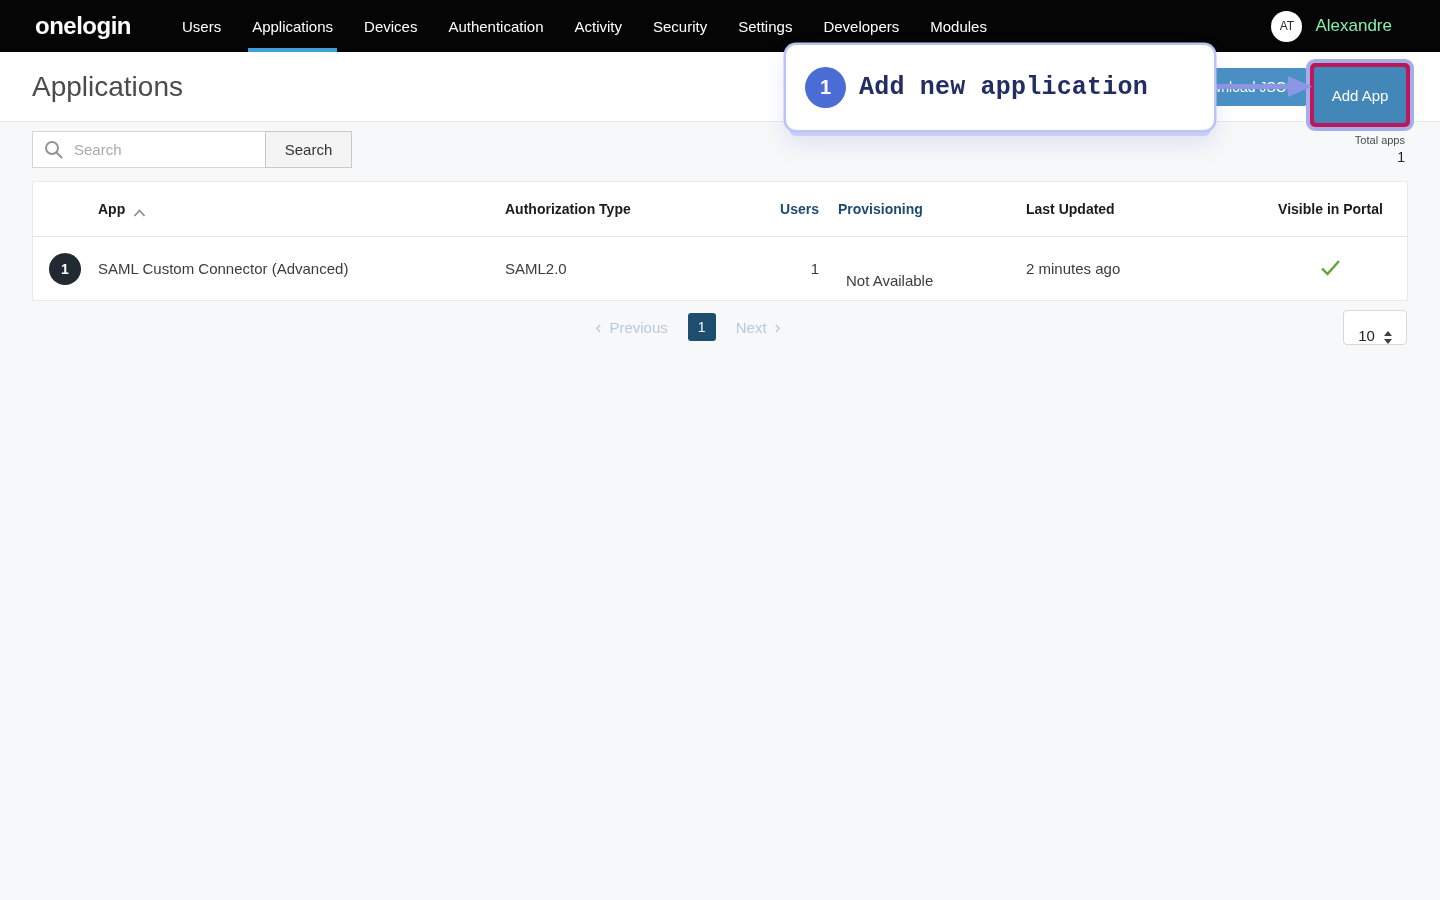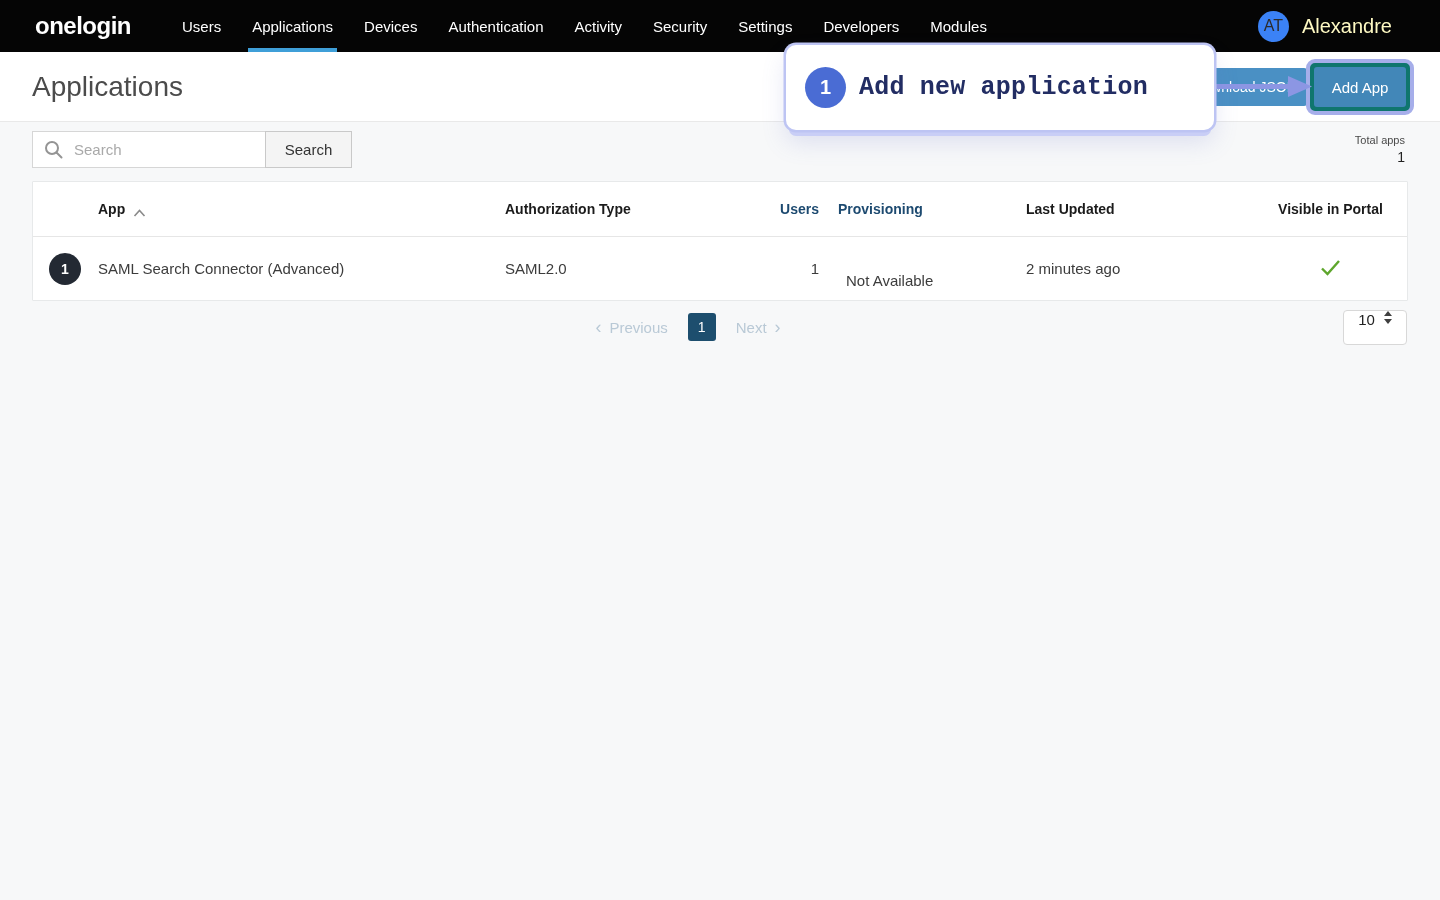--- a/index.html
+++ b/index.html
@@ -10,37 +10,37 @@
   
   .topnav { position:absolute; top:0; left:0; right:0; height:52px; background:#050505;
             display:flex; align-items:center; padding:0 48px 0 35px; z-index:1; }
   .logo { color:#fff; font-size:24px; font-weight:bold; letter-spacing:-0.5px; cursor:pointer; }
   .nav-items { display:flex; margin-left:51px; height:100%; }
   .nav-item { position:relative; display:flex; align-items:center; height:100%;
               color:#ffffff; font-size:15px; margin-right:31px; cursor:pointer; white-space:nowrap; }
   .nav-item.active::after { content:""; position:absolute; left:-4px; right:-4px; bottom:0;
               height:4px; background:#3f9fd8; }
   .nav-user { margin-left:auto; display:flex; align-items:center; gap:13px; cursor:pointer; }
-  .avatar { width:31px; height:31px; border-radius:50%; background:#3b82f6; color:#2b2b2b;
-            font-size:16px; display:flex; align-items:center; justify-content:center; }
-  .user-name { color:#fef9c3; font-size:20px; }
+  .avatar { width:31px; height:31px; border-radius:50%; background:#ffffff; color:#2b2b2b;
+            font-size:12px; display:flex; align-items:center; justify-content:center; }
+  .user-name { color:#86efac; font-size:17px; }
 
   
   .page-header { position:absolute; top:52px; left:0; right:0; height:70px; background:#ffffff;
                  border-bottom:1px solid #e9e9e9; }
   .page-title { position:absolute; left:32px; top:0; line-height:69px; font-size:28px;
                 font-weight:400; color:#4b4b4b; }
 
   
   .download-json-btn { position:absolute; left:1183px; top:68px; width:124px; height:38px;
                  background:#4a90c4; border:none; border-radius:3px; color:#fff; font-size:14px;
                  font-family:inherit; cursor:pointer; z-index:1; }
   .tour-arrow { position:absolute; left:1200px; top:74px; z-index:3; }
-  .add-app-ring { position:absolute; left:1306px; top:59px; width:108px; height:56px;
-                 border:4px solid #a6aeea; border-radius:9px; background:#0f766e; z-index:2; padding:4px; }
+  .add-app-ring { position:absolute; left:1306px; top:59px; width:108px; height:72px;
+                 border:4px solid #a6aeea; border-radius:9px; background:#be185d; z-index:2; padding:4px; }
   .add-app-btn { width:100%; height:100%; background:#4287b8; border:none; border-radius:3px;
                  color:#fff; font-size:15px; font-family:inherit; cursor:pointer; }
   .callout { position:absolute; left:786px; top:45px; width:428px; height:85px; background:#ffffff;
              border-radius:10px; z-index:4; display:flex; align-items:center;
              box-shadow:0 0 0 2.5px #bdc4f3, 0 9px 0 -3px #c9cef6, 0 12px 24px rgba(100,110,200,0.18); }
   .step-circle { width:41px; height:41px; border-radius:50%; background:#4a6cd4; color:#fff;
              font-size:20px; font-weight:bold; display:flex; align-items:center; justify-content:center;
              margin-left:19px; flex:none; }
   .callout-text { margin-left:13px; font-size:25px; font-weight:bold; color:#222d63; letter-spacing:0.2px;font-family:Liberation Mono, monospace; }
 
@@ -80,21 +80,21 @@
   .cell-visible { text-align:center; }
 
   
   .pagination { position:absolute; top:313px; left:0; width:1440px; display:flex;
                 justify-content:center; align-items:center; padding-right:64px; gap:20px; }
   .pg-nav { display:flex; align-items:center; gap:8px; font-size:15px; color:#b9c9d6; cursor:pointer; }
   .pg-chevron { font-size:18px; line-height:1; color:#b9c9d6; }
   .pg-current { width:28px; height:28px; background:#1d4e6e; border-radius:3px; color:#fff;
                 font-size:14px; display:flex; align-items:center; justify-content:center; cursor:pointer; }
   .page-size { position:absolute; top:310px; right:33px; width:64px; height:35px; background:#fff;
-               border:1px solid #d8d8d8; border-radius:4px; display:flex; align-items:flex-start;
+               border:1px solid #d8d8d8; border-radius:4px; display:flex; align-items:flex-end;
                justify-content:center; gap:9px; cursor:pointer; }
   .page-size-value { font-size:15px; color:#222; }
   .spinner { display:flex; flex-direction:column; gap:3px; }
   .tri-up { width:0; height:0; border-left:4px solid transparent; border-right:4px solid transparent;
             border-bottom:5px solid #3f3f3f; }
   .tri-down { width:0; height:0; border-left:4px solid transparent; border-right:4px solid transparent;
             border-top:5px solid #3f3f3f; }
 </style>
 </head>
 <body>
@@ -167,21 +167,21 @@
       <div class="th">Authorization Type</div>
       <div class="th th-link th-users">Users</div>
       <div class="th th-link th-prov">Provisioning</div>
       <div class="th">Last Updated</div>
       <div class="th th-visible">Visible in Portal</div>
     </div>
 
     <div class="t-row t-body-row">
       <div class="cell cell-app">
         <div class="app-badge">1</div>
-        <div class="app-name">SAML Search Connector (Advanced)</div>
+        <div class="app-name">SAML Custom Connector (Advanced)</div>
       </div>
       <div class="cell">SAML2.0</div>
       <div class="cell cell-users">1</div>
       <div class="cell cell-prov">Not Available</div>
       <div class="cell">2 minutes ago</div>
       <div class="cell cell-visible">
         <svg width="21" height="17" viewBox="0 0 21 17">
           <polyline points="2,9.5 7.5,15 19,2" fill="none" stroke="#5ea62c" stroke-width="2.4"></polyline>
         </svg>
       </div>

